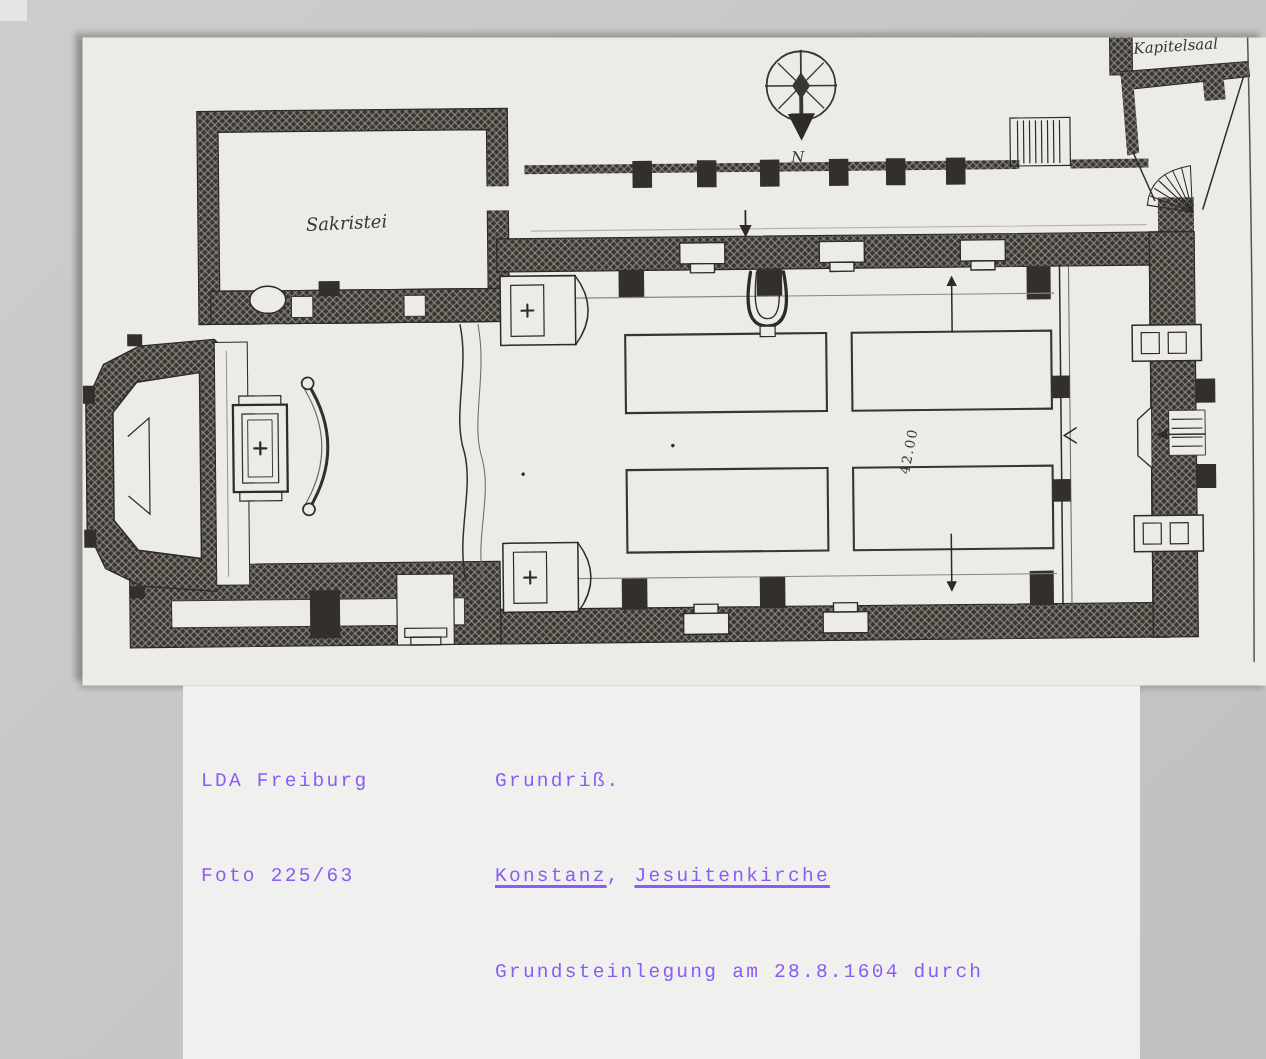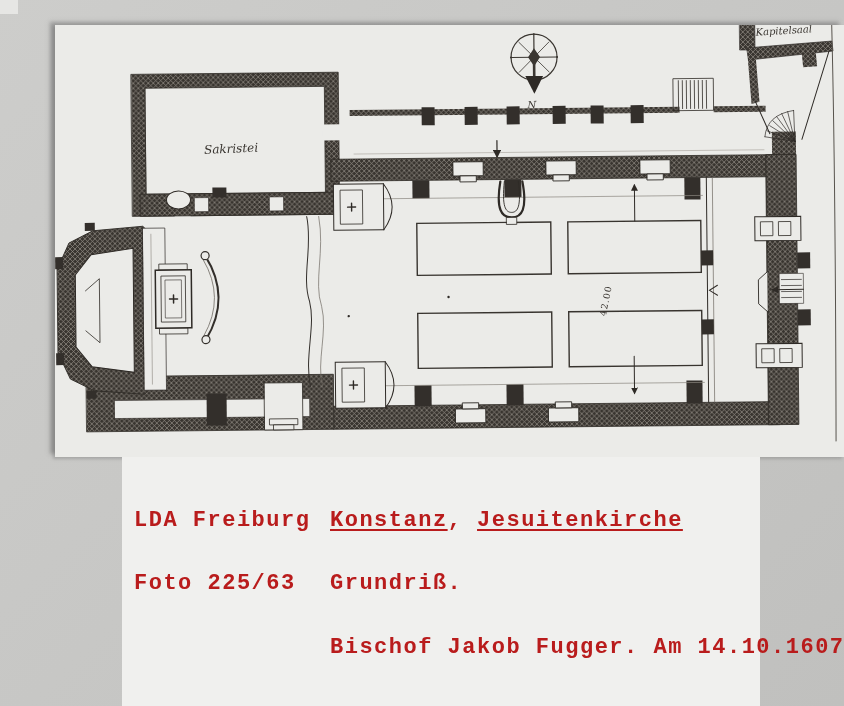--- a/index.html
+++ b/index.html
@@ -6,22 +6,22 @@
   body{width:844px;height:706px;background:#c6c6c4;font-family:"Liberation Sans",sans-serif;}
   #stage{position:relative;width:844px;height:706px;overflow:hidden;
          background:linear-gradient(135deg,#cdcdcb 0%,#c6c6c4 55%,#c0c0be 100%);}
   .corner-tab{position:absolute;left:0;top:0;width:18px;height:14px;background:#e6e6e4;}
   
   #photo{position:absolute;left:55px;top:25px;width:789px;height:432px;
          background:#ebebe8;box-shadow:-5px -3px 4px rgba(110,110,110,.55), -2px 2px 3px rgba(120,120,120,.4);}
   #photo svg{display:block;}
   
   #card{position:absolute;left:122px;top:457px;width:638px;height:249px;background:#f0f0ee;}
-  .cap-col{position:absolute;top:10px;color:#b91c1c;font-family:"Liberation Mono","DejaVu Sans Mono",monospace;
-           font-size:22px;line-height:21.3px;letter-spacing:1.5px;white-space:pre;font-weight:bold;}
+  .cap-col{position:absolute;top:10px;color:#8b5cf6;font-family:"Liberation Mono","DejaVu Sans Mono",monospace;
+           font-size:13px;line-height:21.3px;letter-spacing:1.5px;white-space:pre;}
   #cap-left{left:12px;}
   #cap-right{left:208px;}
   .u{text-decoration:underline;text-underline-offset:3px;text-decoration-thickness:1.5px;}
   text{font-family:"DejaVu Serif",serif;}
 </style>
 </head>
 <body>
 
 <div id="stage">
 
@@ -267,22 +267,23 @@
       </g>
     </svg>
   </div>
 
   <div id="card">
     <div id="cap-left" class="cap-col">
       <div>LDA Freiburg</div>
       <div>Foto 225/63</div>
     </div>
     <div id="cap-right" class="cap-col">
+      <div>Grundriß.</div>
       <div><span class="u">Konstanz</span><span>, </span><span class="u">Jesuitenkirche</span></div>
-      <div>Grundriß.</div>
+      <div>Grundsteinlegung am 28.8.1604 durch</div>
       <div>Bischof Jakob Fugger. Am 14.10.1607</div>
       
       
       
       
       
       
       
     </div>
   </div>

